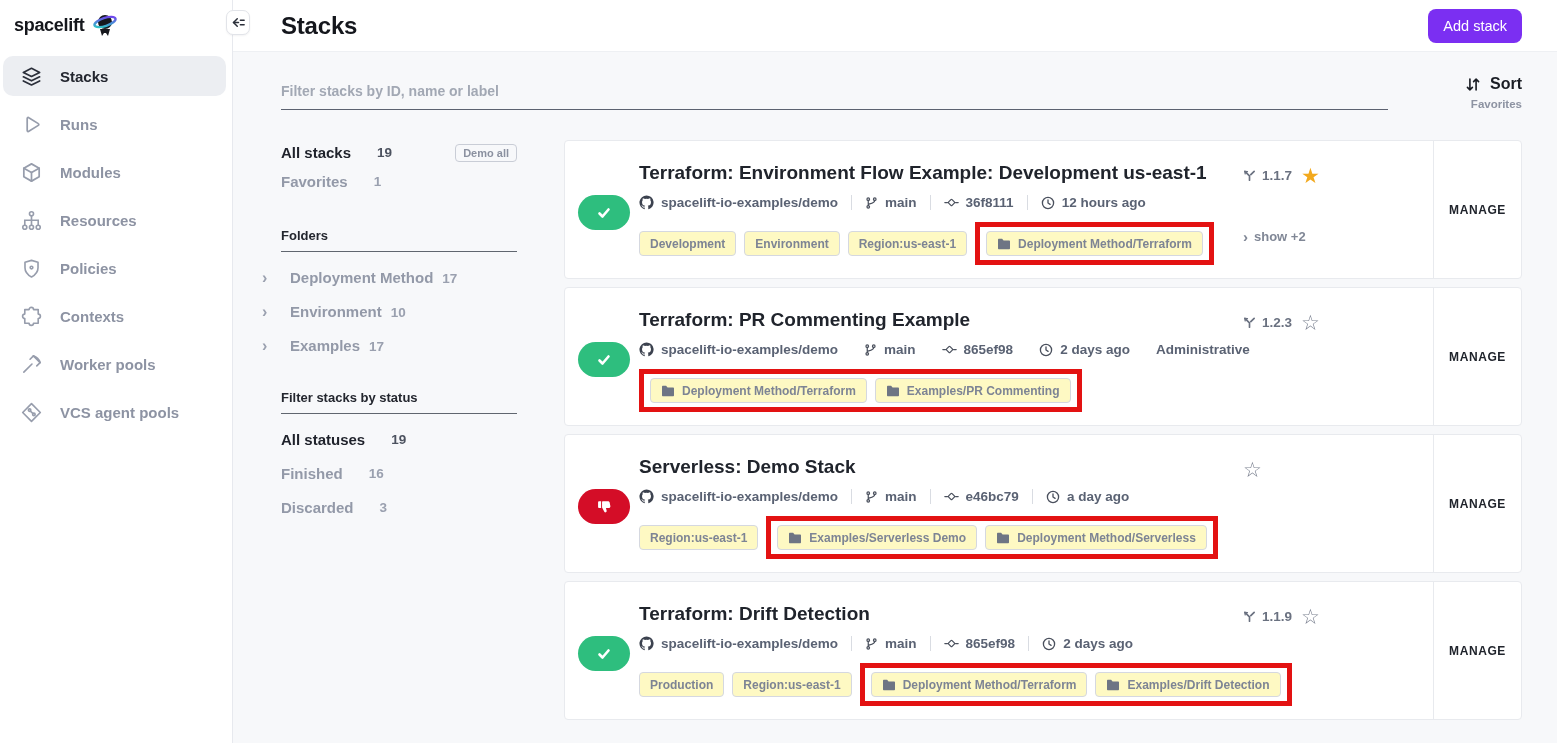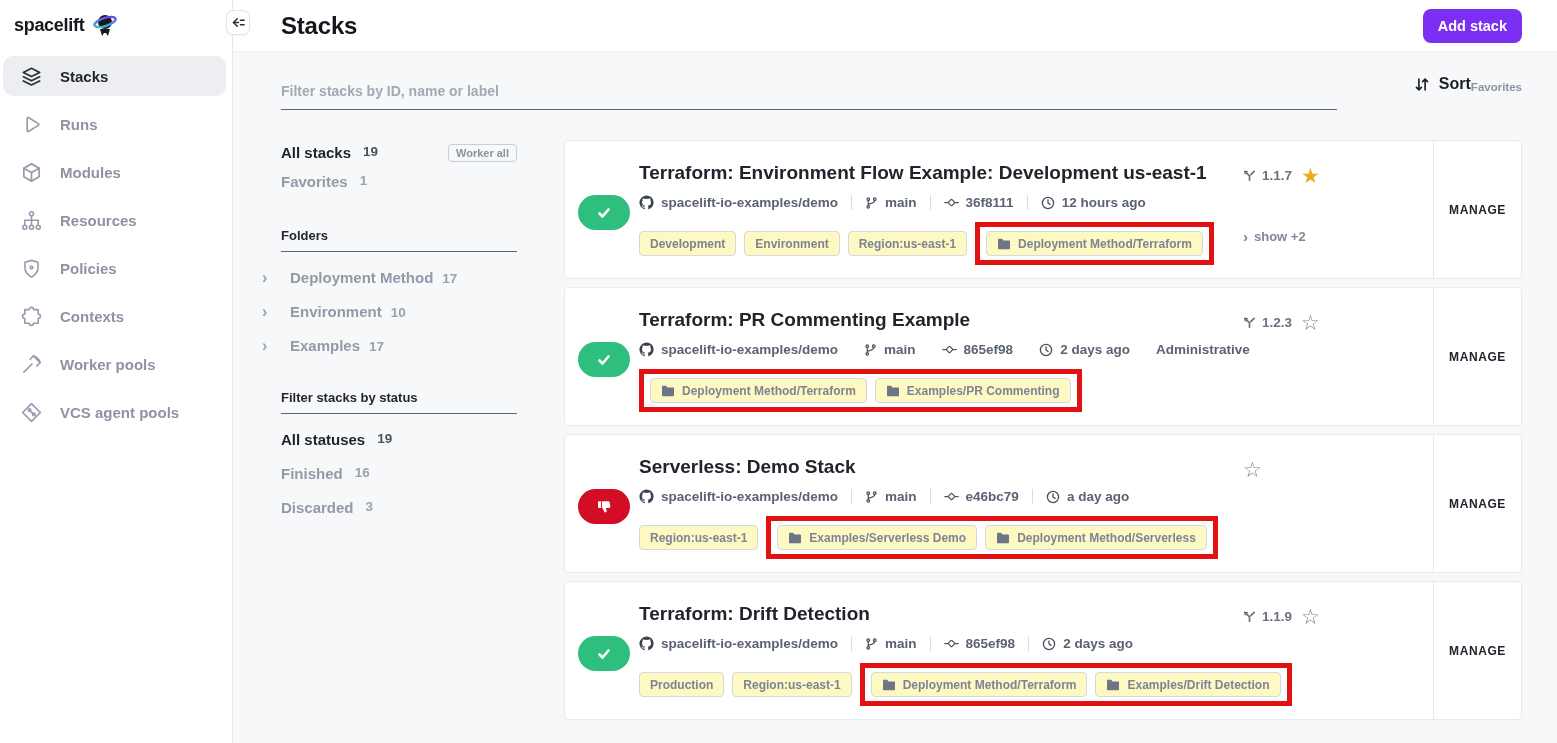--- a/index.html
+++ b/index.html
@@ -18,38 +18,38 @@
   .nav-item.active { background:#eceef2; }
   .nav-item.active .lbl { color:#23262f; font-weight:700; }
   .nav-item.active svg { stroke:#2b2f3a; }
 
   .collapse-btn { position:absolute; left:226px; top:10px; width:24px; height:25px; background:#fff; border:1px solid #e2e4e9; border-radius:7px; display:flex; align-items:center; justify-content:center; cursor:pointer; z-index:6; box-shadow:0 1px 2px rgba(20,22,30,.05); }
 
   
   .main { flex:1; display:flex; flex-direction:column; min-width:0; }
   .page-header { height:52px; background:#fff; display:flex; align-items:center; padding:0 35px 0 48px; border-bottom:1px solid #eef0f3; }
   .page-title { font-size:24px; font-weight:800; color:#14161c; letter-spacing:-0.2px; flex:1; }
-  .add-btn { background:#7b2ff2; color:#fff; border:none; border-radius:8px; font-family:inherit; font-size:14.5px; font-weight:700; padding:9px 15px; cursor:pointer; }
+  .add-btn { background:#7b2ff2; color:#fff; border:none; border-radius:8px; font-family:inherit; font-size:14.5px; font-weight:400; padding:9px 15px; cursor:pointer; }
 
   .content { flex:1; background:#f7f8fa; padding:0 35px 0 29px; overflow:hidden; }
 
   
   .toolbar { display:flex; align-items:flex-start; margin-top:27px; }
   .filter-input { flex:1; margin-left:19px; margin-right:77px; background:transparent; border:none; border-bottom:1px solid #5c6270; font-family:inherit; font-size:14px; font-weight:600; color:#3a3f4b; padding:4px 0 10px 0; outline:none; }
   .filter-input::placeholder { color:#a2a8b4; font-weight:600; }
-  .sort { display:flex; flex-direction:row; align-items:flex-end; margin-top:-4px; }
+  .sort { display:flex; flex-direction:column; align-items:flex-end; margin-top:-4px; }
   .sort-row { display:flex; align-items:center; gap:9px; cursor:pointer; }
   .sort-label { font-size:16px; font-weight:800; color:#1a1d24; }
   .sort-sub { font-size:11.5px; font-weight:600; color:#8d93a2; margin-top:5px; }
 
   
   .body-row { display:flex; margin-top:30px; }
   .filter-col { width:255px; margin-right:47px; flex-shrink:0; padding-top:4px; }
   .f-head { display:flex; align-items:flex-start; justify-content:space-between; }
-  .f-item { display:flex; align-items:flex-start; gap:12px; cursor:pointer; }
+  .f-item { display:flex; align-items:center; gap:26px; cursor:pointer; }
   .f-item .name { font-size:15px; font-weight:800; color:#9399a8; }
   .f-item .cnt  { font-size:13.5px; font-weight:600; color:#9aa0af; }
   .f-item.dark .name { color:#1f222b; }
   .f-item.dark .cnt  { color:#4c525f; }
   .f-item .name { margin-left:19px; }
   .reset-btn { font-family:inherit; font-size:11px; font-weight:600; color:#8b91a0; background:transparent; border:1px solid #c9cdd6; border-radius:4px; padding:2px 7px; cursor:pointer; }
   .f-fav { margin-top:11px; }
   .sec-title { margin:38px 0 0 19px; font-size:13px; font-weight:700; color:#23262e; padding-bottom:8px; border-bottom:1px solid #60666f; }
   .tree-item { display:flex; align-items:baseline; gap:9px; margin-top:17px; cursor:pointer; }
   .tree-item .chev { font-size:16px; font-weight:700; color:#9aa0af; width:10px; line-height:1; align-self:center; }
@@ -224,21 +224,21 @@
       </div>
 
       <div class="body-row">
 
         <div class="filter-col">
           <div class="f-head">
             <div class="f-item dark">
               <span class="name">All stacks</span>
               <span class="cnt">19</span>
             </div>
-            <button class="reset-btn">Worker all</button>
+            <button class="reset-btn">Demo all</button>
           </div>
           <div class="f-item f-fav">
             <span class="name">Favorites</span>
             <span class="cnt">1</span>
           </div>
 
           <div class="sec-title">Folders</div>
           <div class="tree-item">
             <span class="chev">›</span>
             <span class="name">Deployment Method</span>

